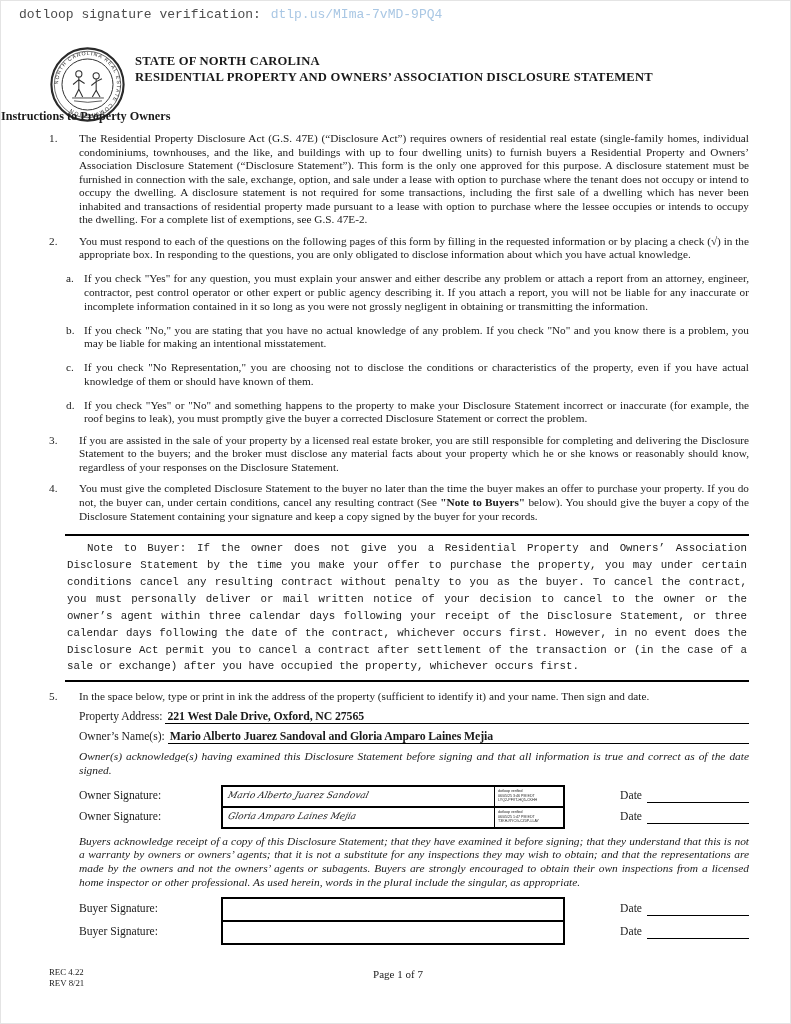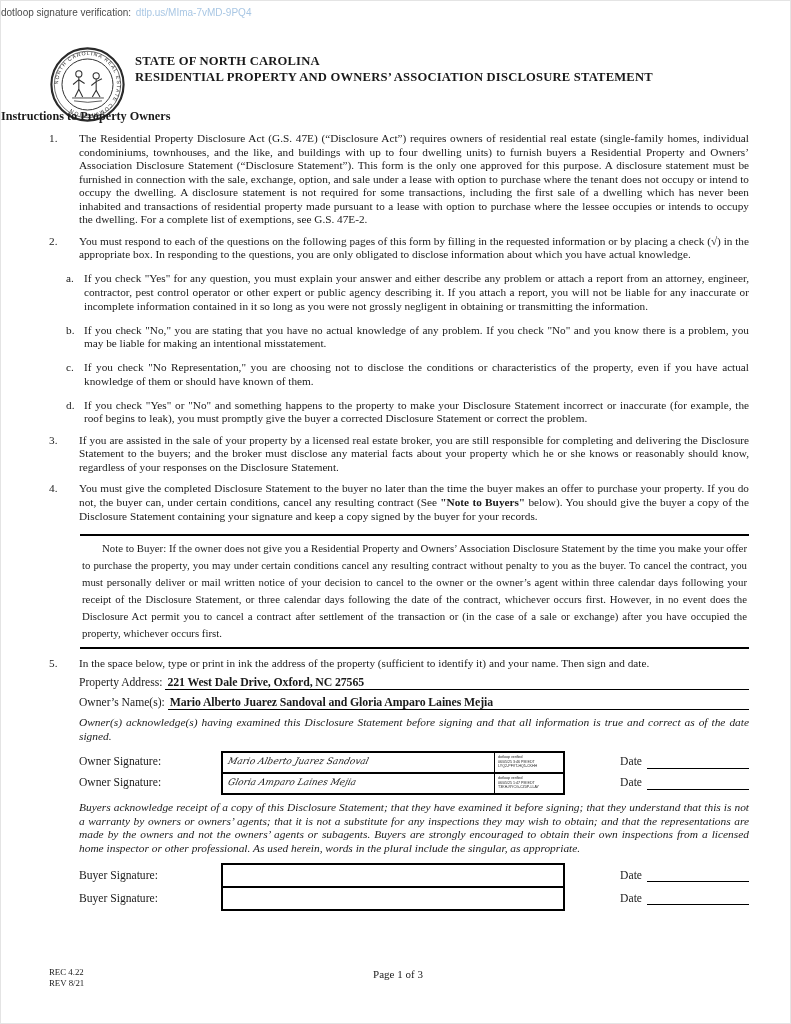--- a/index.html
+++ b/index.html
@@ -6,39 +6,39 @@
   .page{
     position:relative;
     width:789px;height:1022px;
     border:1px solid #e4e4e4;
     background:#ffffff;
     font-family:"Liberation Serif", serif;
     color:#1a1a1a;
     overflow:hidden;
   }
   
-  .verify{position:absolute;top:6px;left:0;font-family:Liberation Sans, sans-serif;font-size:10px;color:#4c4c4c;}
+  .verify{position:absolute;top:6px;left:18px;font-family:Liberation Mono, monospace;font-size:13px;color:#4c4c4c;}
   .verify a{color:#a9c7e4;text-decoration:none;margin-left:2px;}
   
   .header{position:absolute;top:45px;left:48px;right:43px;display:flex;}
   .seal{width:77px;height:77px;flex-shrink:0;}
   .titles{margin-left:9px;padding-top:8px;font-weight:bold;font-size:12.6px;line-height:15.5px;letter-spacing:0.2px;}
   .sect-title{position:absolute;top:108px;left:0;right:0;text-align:left;font-weight:bold;font-size:12.2px;}
   
   .content{position:absolute;top:131px;left:48px;right:41px;font-size:11.25px;line-height:13.55px;text-align:justify;}
   .item{display:flex;margin-top:8px;}
   .item:first-child{margin-top:0;}
   .num{width:30px;flex-shrink:0;}
   .txt{flex:1;}
   .subitem{display:flex;margin-top:10.5px;margin-left:17px;}
   .letter{width:18px;flex-shrink:0;}
   .notebox{
-    margin:11px 0 0 31px;
+    margin:11px 0 0 16px;
     border-top:2.5px solid #000;border-bottom:2.5px solid #000;
-    font-family:Liberation Serif, serif;
+    font-family:Liberation Mono, monospace;
     font-size:10.8px;line-height:16.9px;
     padding:4px 2px 5px 2px;text-align:justify;
   }
   .notebox .ind{display:inline-block;width:20px;}
   .fieldrow{display:flex;align-items:flex-end;margin-top:5px;font-size:11.6px;line-height:14px;text-align:left;}
   .fieldlabel{flex-shrink:0;}
   .fieldline{flex:1;border-bottom:1.2px solid #000;margin-left:3px;padding:0 0 0 2px;
     font-weight:bold;font-size:11.8px;letter-spacing:-0.1px;white-space:nowrap;}
   .ack{font-style:italic;margin-top:6px;font-size:11.4px;line-height:13.8px;}
   .sigrow{display:flex;align-items:center;margin-top:0;text-align:left;gap:48px;}
@@ -212,16 +212,16 @@
           </span>
         </div>
       </div>
     </div>
 
   </div>
 
   <div class="footer">
     <div>REC 4.22</div>
     <div>REV 8/21</div>
-    <div class="pagenum">Page 1 of 3</div>
+    <div class="pagenum">Page 1 of 7</div>
   </div>
 
 </div>
 
 </body></html>

